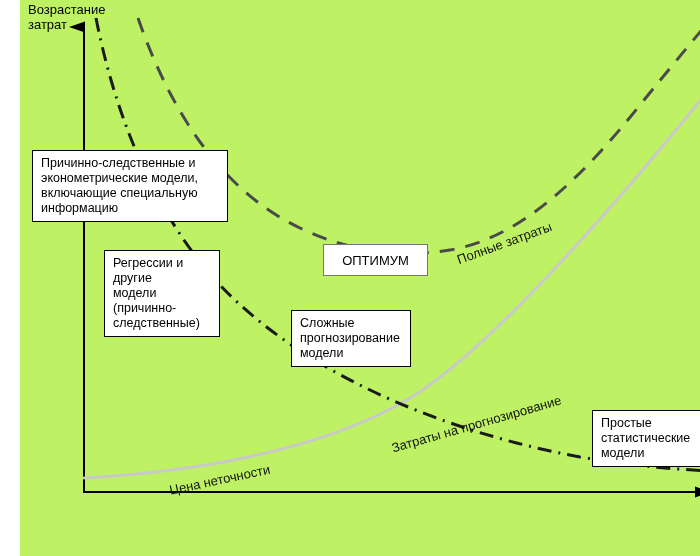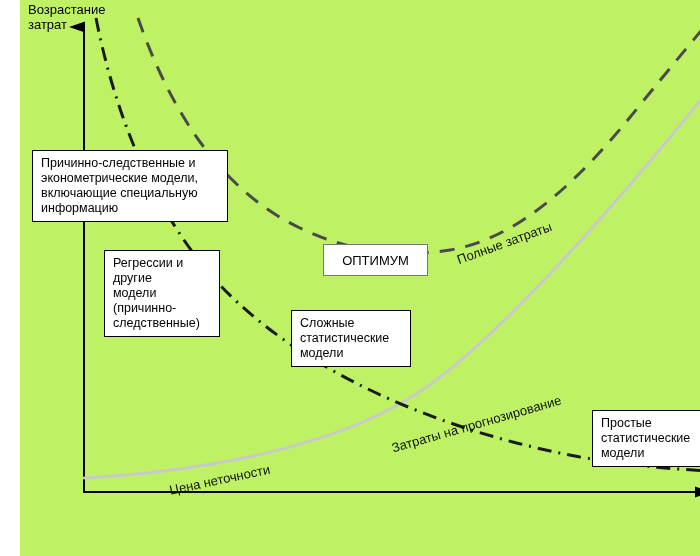--- a/index.html
+++ b/index.html
@@ -104,21 +104,21 @@
 эконометрические модели,
 включающие специальную
 информацию</div>
 
   <div class="node-box" id="box-regress">Регрессии и
 другие модели
 (причинно-
 следственные)</div>
 
   <div class="node-box" id="box-complex">Сложные
-статистические
+прогнозирование
 модели</div>
 
   <div class="node-box" id="box-simple">Простые
 статистические
 модели</div>
 
   <div id="box-optimum">ОПТИМУМ</div>
 
   <div class="curve-label" id="label-total">Полные затраты</div>
 

